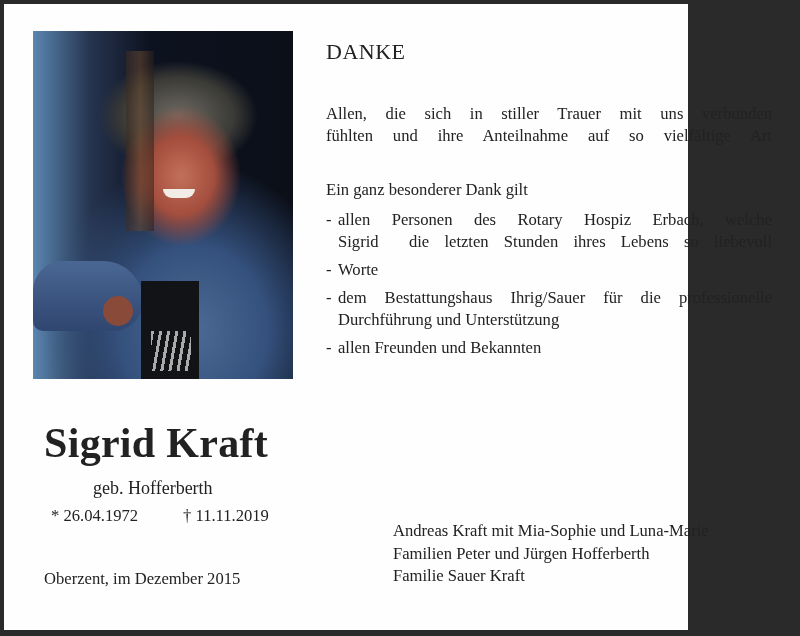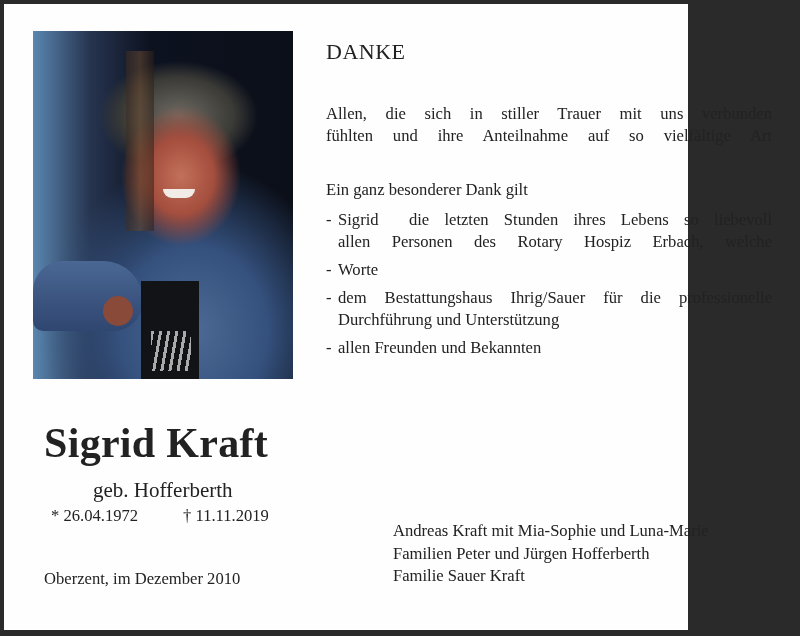--- a/index.html
+++ b/index.html
@@ -31,21 +31,21 @@
   .intro .l { display:block; text-align: justify; text-align-last: justify; }
   .intro .l.last { text-align-last: left; }
   .lead { position: absolute; left: 322px; top: 175px; font-size: 16.6px; line-height: 22px; }
   .list { position: absolute; left: 322px; top: 205px; width: 446px; font-size: 16.6px; line-height: 22px; margin: 0; padding: 0; list-style: none; }
   .list li { position: relative; padding-left: 12px; margin-bottom: 6px; }
   .list li .dash { position: absolute; left: 0; top: 0; }
   .list li .ln { display: block; text-align: justify; text-align-last: justify; }
   .list li .ln.last { text-align-last: left; }
 
   .name { position: absolute; left: 40px; top: 414px; font-size: 42px; font-weight: bold; letter-spacing: .3px; margin: 0; line-height: 50px; }
-  .born { position: absolute; left: 89px; top: 474px; font-size: 21px; }
+  .born { position: absolute; left: 89px; top: 474px; font-size: 18px; }
   .birth { position: absolute; left: 47px; top: 502px; font-size: 16.6px; }
   .death { position: absolute; left: 179px; top: 502px; font-size: 16.6px; }
   .place { position: absolute; left: 40px; top: 565px; font-size: 16.6px; }
   .family { position: absolute; left: 389px; top: 516px; font-size: 16.6px; line-height: 22.5px; }
   .family div { white-space: nowrap; }
 </style>
 </head>
 <body>
 
 <div class="card">
@@ -63,42 +63,42 @@
   <div class="intro">
     <span class="l">Allen, die sich in stiller Trauer mit uns verbunden</span>
     <span class="l">fühlten und ihre Anteilnahme auf so vielfältige Art</span>
   </div>
 
   <div class="lead">Ein ganz besonderer Dank gilt</div>
 
   <ul class="list">
     <li>
       <span class="dash">-</span>
+      <span class="ln">allen Personen des Rotary Hospiz Erbach, welche</span>
       <span class="ln" style="white-space:pre;">Sigrid  die letzten Stunden ihres Lebens so liebevoll</span>
-      <span class="ln">allen Personen des Rotary Hospiz Erbach, welche</span>
     </li>
     <li>
       <span class="dash">-</span>
       <span class="ln last">Worte</span>
     </li>
     <li>
       <span class="dash">-</span>
       <span class="ln">dem Bestattungshaus Ihrig/Sauer für die professionelle</span>
       <span class="ln last">Durchführung und Unterstützung</span>
     </li>
     <li>
       <span class="dash">-</span>
       <span class="ln last">allen Freunden und Bekannten</span>
     </li>
   </ul>
 
   <h2 class="name">Sigrid Kraft</h2>
   <div class="born">geb. Hofferberth</div>
   <div class="birth">* 26.04.1972</div>
   <div class="death">† 11.11.2019</div>
-  <div class="place">Oberzent, im Dezember 2010</div>
+  <div class="place">Oberzent, im Dezember 2015</div>
 
   <div class="family">
     <div>Andreas Kraft mit Mia-Sophie und Luna-Marie</div>
     <div>Familien Peter und Jürgen Hofferberth</div>
     <div>Familie Sauer Kraft</div>
   </div>
 </div>
 
 </body></html>

